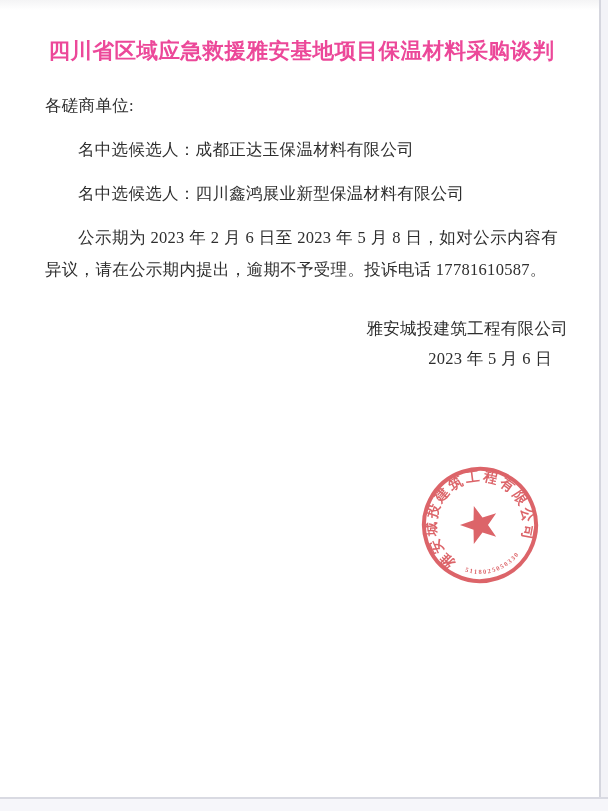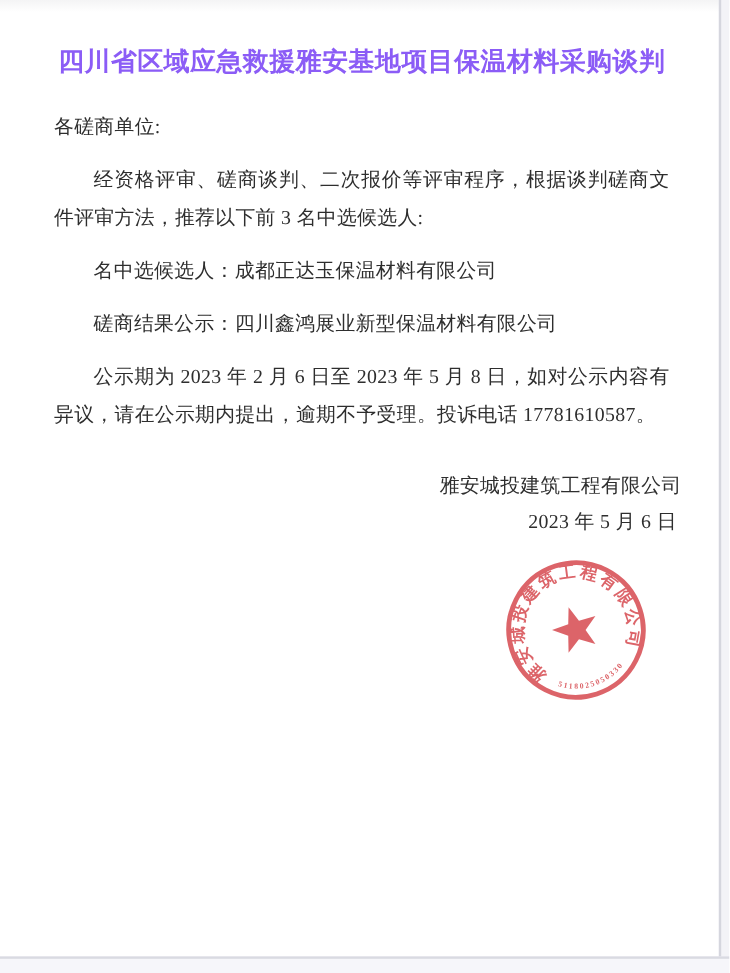--- a/index.html
+++ b/index.html
@@ -33,40 +33,40 @@
     width: 537px;
   }
   .doc-title {
     margin: 0;
     font-family: "Liberation Sans", sans-serif;
     font-weight: 700;
     font-size: 21.5px;
     line-height: 34px;
     letter-spacing: 0.5px;
     text-align: center;
-    color: #8b5cf6;
+    color: #ec4899;
   }
   .doc-body {
     margin-top: 22px;
     font-size: 16.5px;
     line-height: 32px;
     letter-spacing: 0.3px;
     text-align: justify;
   }
   .doc-body p { margin: 12px; }
   .indent { text-indent: 2em; }
   .signature {
     margin-top: 28px;
     text-align: right;
     font-size: 16.5px;
     line-height: 30px;
     letter-spacing: 0.3px;
   }
   .signature .sig-company { display: block; margin-right: 2px; }
-  .signature .sig-date { display: block; margin-right: 6px; }
+  .signature .sig-date { display: block; margin-right: 18px; }
   .stamp {
     position: absolute;
     left: 405px;
     top: 450px;
     mix-blend-mode: multiply;
     opacity: 0.85;
     filter: blur(0.3px);
   }
   .stamp text {
     font-family: "Liberation Serif", serif;
@@ -78,23 +78,22 @@
 
 <div class="page">
   <div class="scan-top-edge"></div>
 
   <div class="content">
     <h1 class="doc-title"><span>四川省区域应急救援雅安基地项目保温材料采购谈判</span><br>
     </h1>
 
     <div class="doc-body">
       <p>各磋商单位:</p>
-      <p class="indent">经资格评审、磋商谈判、二次报价等评审程序，根据谈判磋商文件评审方法，推荐以下前 3 名中选候选人:</p>
       <p class="indent">名中选候选人：成都正达玉保温材料有限公司</p>
-      <p class="indent">磋商结果公示：四川鑫鸿展业新型保温材料有限公司</p>
+      <p class="indent">名中选候选人：四川鑫鸿展业新型保温材料有限公司</p>
       <p class="indent">公示期为 2023 年 2 月 6 日至 2023 年 5 月 8 日，如对公示内容有异议，请在公示期内提出，逾期不予受理。投诉电话 17781610587。</p>
     </div>
 
     <div class="signature">
       <span class="sig-company">雅安城投建筑工程有限公司</span>
       <span class="sig-date">2023 年 5 月 6 日</span>
     </div>
   </div>
 
   <svg class="stamp" width="150" height="150" viewBox="-75 -75 150 150">

